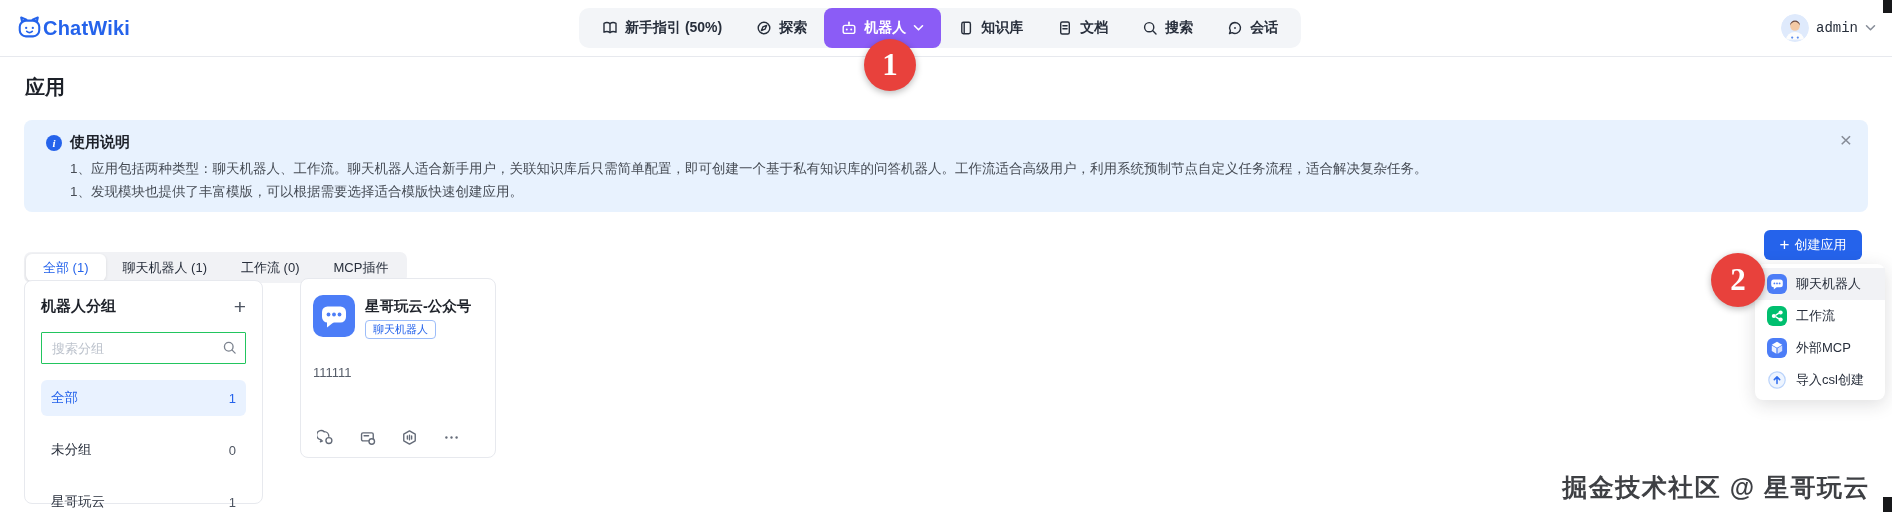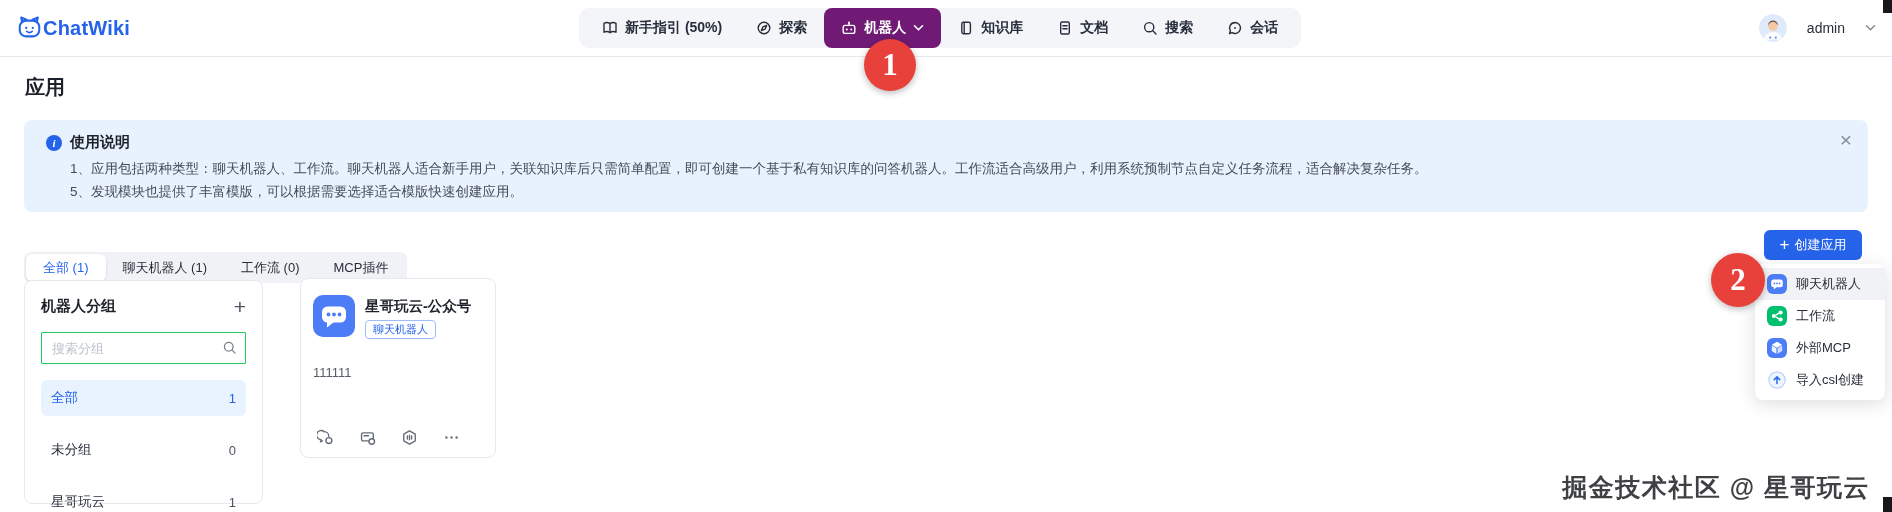--- a/index.html
+++ b/index.html
@@ -12,23 +12,23 @@
   
   .navbar { position:absolute; left:0; top:0; width:1892px; height:57px; background:#fff;
     border-bottom:1px solid #e7e9ee; z-index:10; }
   .logo { position:absolute; left:16px; top:15px; display:flex; align-items:center; cursor:pointer; }
   .logo-tx { font-size:20px; font-weight:bold; color:#2563eb; letter-spacing:.2px; }
   .navmenu { position:absolute; left:579px; top:8px; height:40px; background:#f3f5f8;
     border-radius:10px; display:flex; align-items:center; padding:0 6px; }
   .nav-item { display:flex; align-items:center; gap:7px; padding:0 17px; height:40px;
     font-size:14px; font-weight:600; color:#272e3b; border-radius:8px; cursor:pointer; white-space:nowrap; }
   .nav-item .nic { display:flex; align-items:center; }
-  .nav-item.active { background:#701a75; color:#fff;align-items:center; }
-  .user { position:absolute; right:16px; top:14px; display:flex; align-items:center; gap:20px;
-    font-size:14px; color:#272e3b; cursor:pointer; }
+  .nav-item.active { background:#8b5cf6; color:#fff;align-items:center; }
+  .user { position:absolute; right:16px; top:14px; display:flex; align-items:center; gap:7px;
+    font-size:14px; color:#272e3b; cursor:pointer;font-family:Liberation Mono, monospace; }
 
   
   .step { position:absolute; border-radius:50%; background:#e8413c; color:#fff;
     display:flex; align-items:center; justify-content:center;
     font-family:"Liberation Serif","DejaVu Serif",serif; font-weight:bold; font-size:31px;
     box-shadow:0 2px 7px rgba(0,0,0,.28); z-index:50; }
   .step1 { left:864px; top:39px; width:52px; height:52px; }
   .step2 { left:1711px; top:253px; width:54px; height:54px; }
 
   
@@ -231,21 +231,21 @@
 <div class="step step2">2</div>
 
 <h1 class="page-title">应用</h1>
 
 <section class="notice">
   <div class="notice-head">
     <span class="info-ic">i</span>
     <span class="notice-title">使用说明</span>
   </div>
   <div class="notice-line">1、应用包括两种类型：聊天机器人、工作流。聊天机器人适合新手用户，关联知识库后只需简单配置，即可创建一个基于私有知识库的问答机器人。工作流适合高级用户，利用系统预制节点自定义任务流程，适合解决复杂任务。</div>
-  <div class="notice-line">5、发现模块也提供了丰富模版，可以根据需要选择适合模版快速创建应用。</div>
+  <div class="notice-line">1、发现模块也提供了丰富模版，可以根据需要选择适合模版快速创建应用。</div>
   <span class="notice-close">×</span>
 </section>
 
 <div class="tabs">
   <div class="tab active">全部 (1)</div>
   <div class="tab">聊天机器人 (1)</div>
   <div class="tab">工作流 (0)</div>
   <div class="tab">MCP插件</div>
 </div>
 

